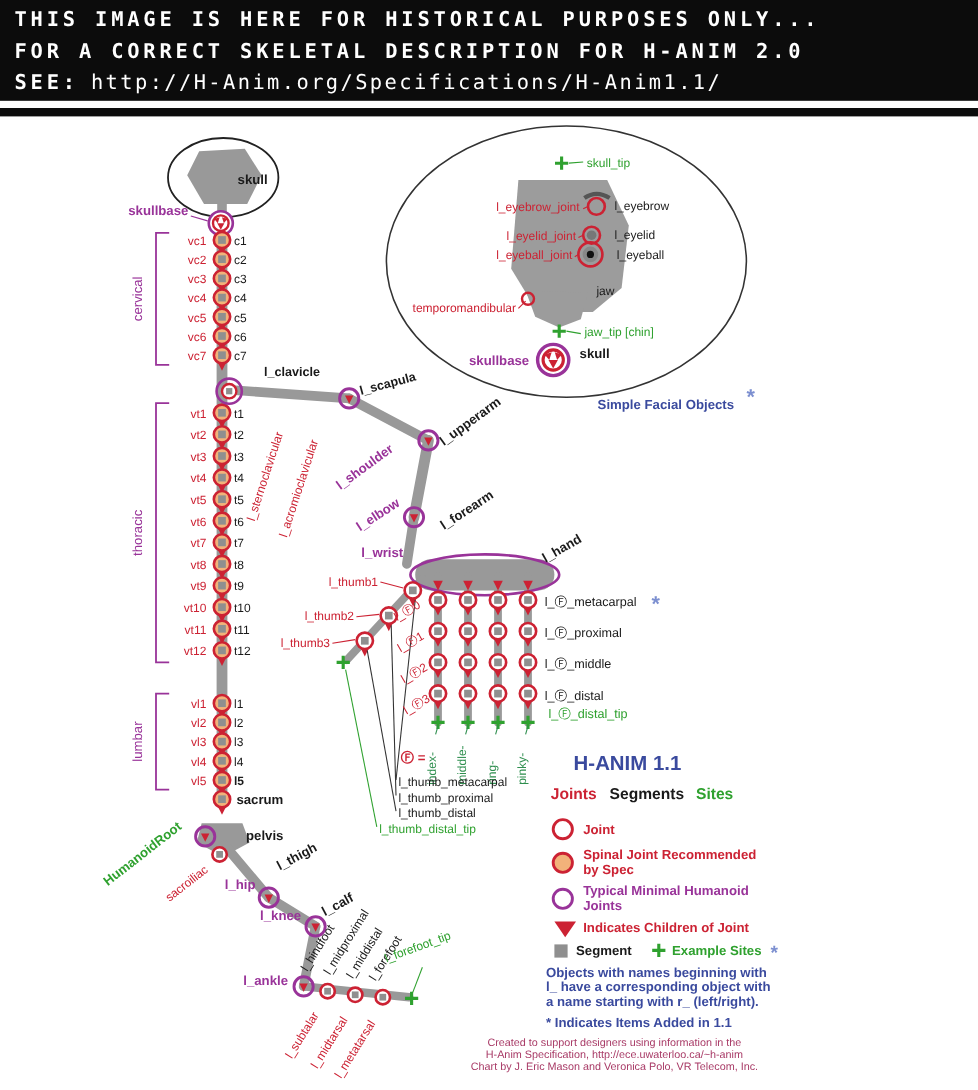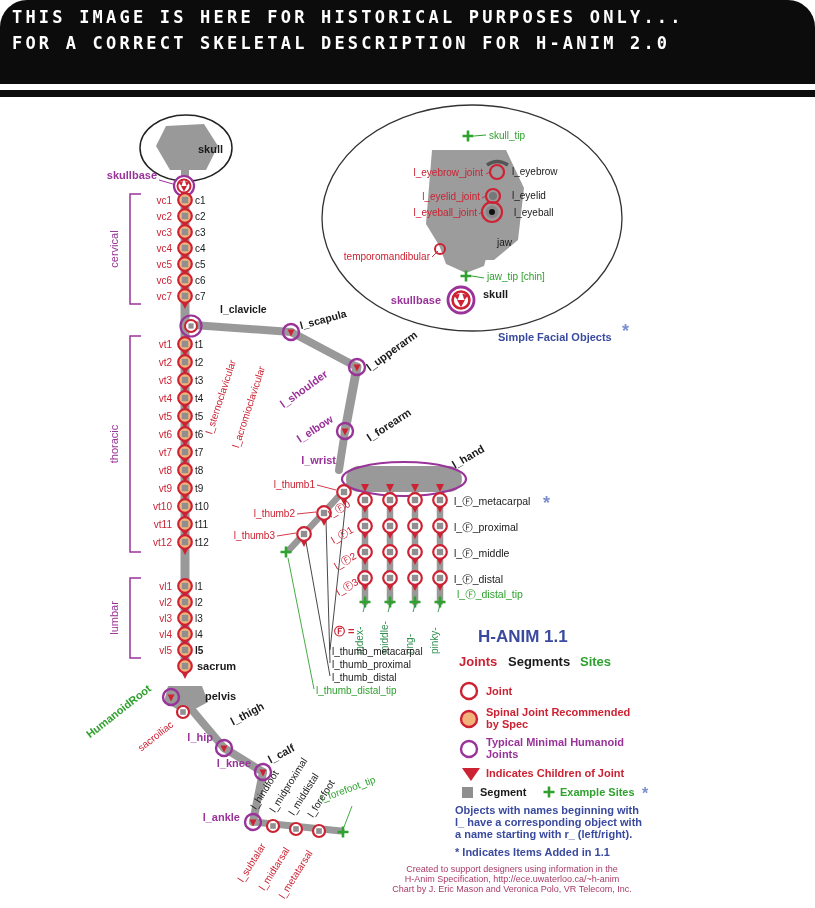--- a/index.html
+++ b/index.html
@@ -1,18 +1,18 @@
 <!DOCTYPE html>
 <html><head>
 <meta charset="utf-8">
 <style>
   * { margin:0; padding:0; box-sizing:border-box; }
   html,body { background:#ffffff; }
   body { font-family:"Liberation Sans", sans-serif; }
-  .page { position:relative; width:815px; height:908px; background:#fff; overflow:hidden;border-radius:27px; }
+  .page { position:relative; width:815px; height:908px; background:#fff; overflow:hidden; }
   .banner { position:absolute; top:0; left:0; width:815px; height:84px; background:#0c0c0c; color:#fff; padding:4px 0 0 12px; }
   .banner-line { font-family:"DejaVu Sans Mono", monospace; font-weight:bold; font-size:17px;
                  letter-spacing:3.2px; line-height:26px; white-space:nowrap; }
   .banner .see { font-weight:bold; }
   .banner .url { font-weight:normal; letter-spacing:2px; margin-left:10px; font-size:17px; }
   .divider { position:absolute; top:90px; left:0; width:815px; height:7px; background:#0c0c0c; }
   .diagram { position:absolute; top:101px; left:0; }
   text { font-family:"Liberation Sans", sans-serif; }
   .s9 {font-size:9px} .s10 {font-size:10px} .s10h {font-size:10.5px} .s11 {font-size:11px}
   .s13 {font-size:13px} .s16 {font-size:16px} .s17 {font-size:17px} .s18 {font-size:18px}
@@ -22,20 +22,23 @@
   .end {text-anchor:end} .mid {text-anchor:middle}
 </style>
 </head>
 <body>
 
 <div class="page">
 
   <header class="banner">
     <div class="banner-line">THIS IMAGE IS HERE FOR HISTORICAL PURPOSES ONLY...</div>
     <div class="banner-line">FOR A CORRECT SKELETAL DESCRIPTION FOR H-ANIM 2.0</div>
+    <div class="banner-line">
+      <span class="see">SEE:</span><span class="url">http://H-Anim.org/Specifications/H-Anim1.1/</span>
+    </div>
   </header>
 
   <div class="divider"></div>
 
   <svg class="diagram" width="815" height="807" viewBox="0 101 815 807">
 
     <defs>
       <g id="sjoint">
         <path d="M-4,5 L4,5 L0,13 Z" fill="#cc2233"></path>
         <circle r="6.8" fill="#f2b27a" stroke="#cc2233" stroke-width="2.2"></circle>

